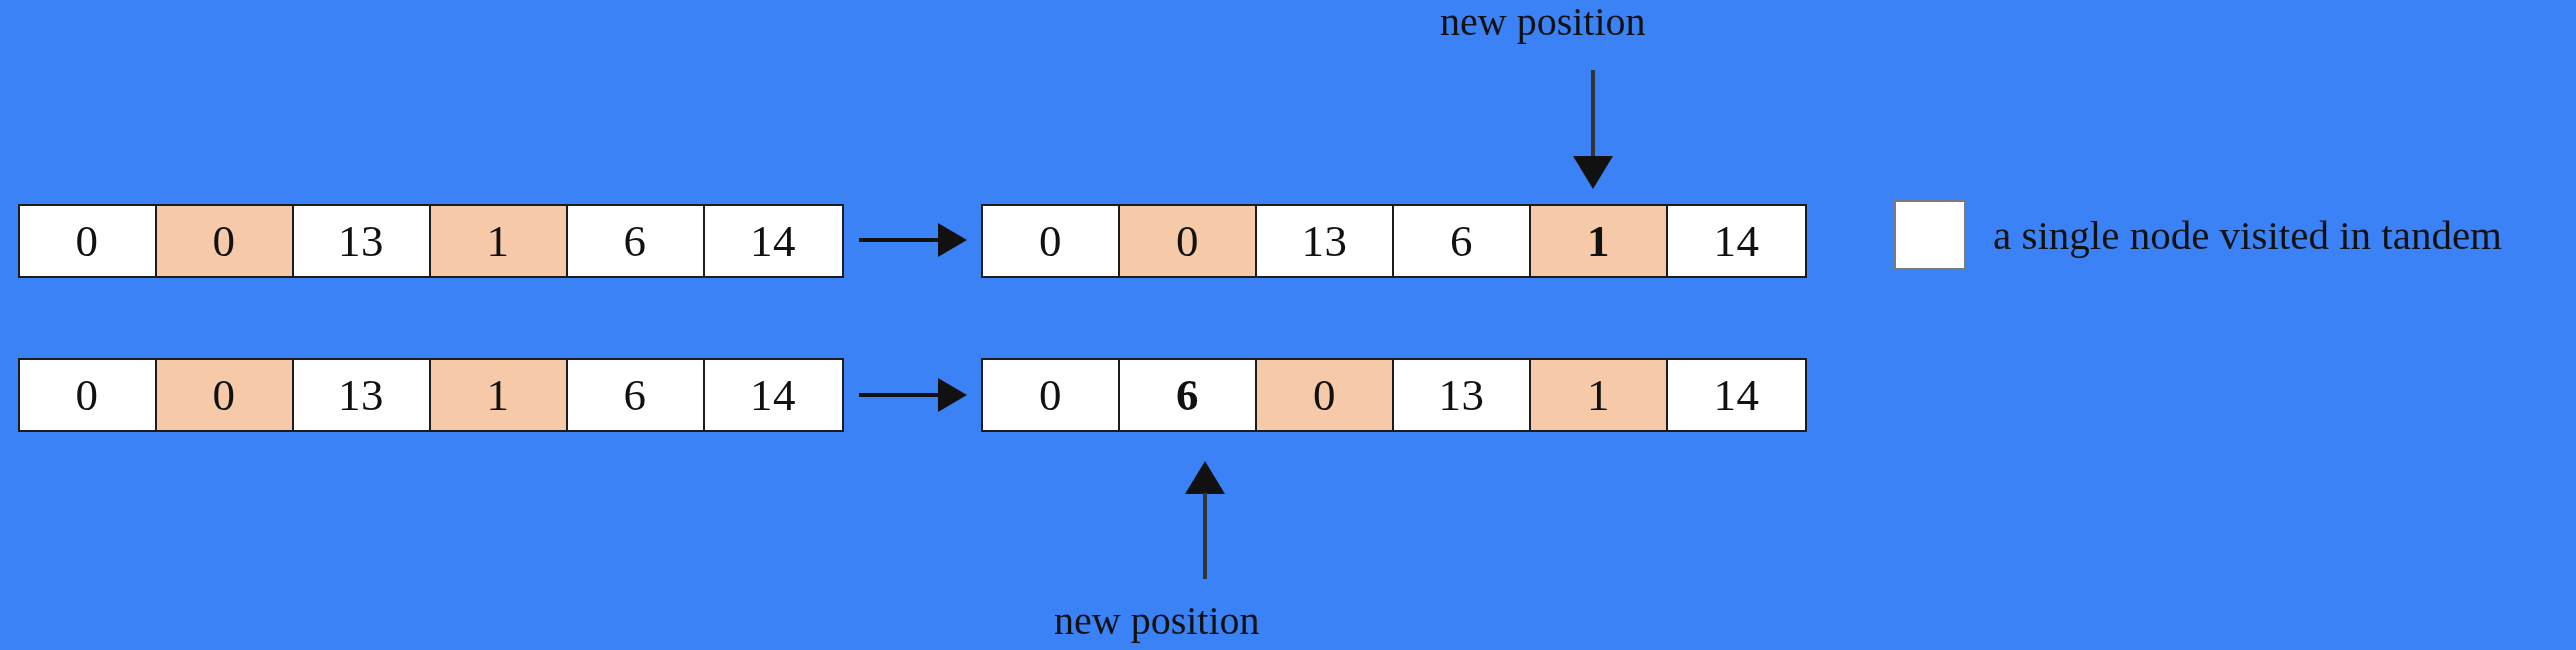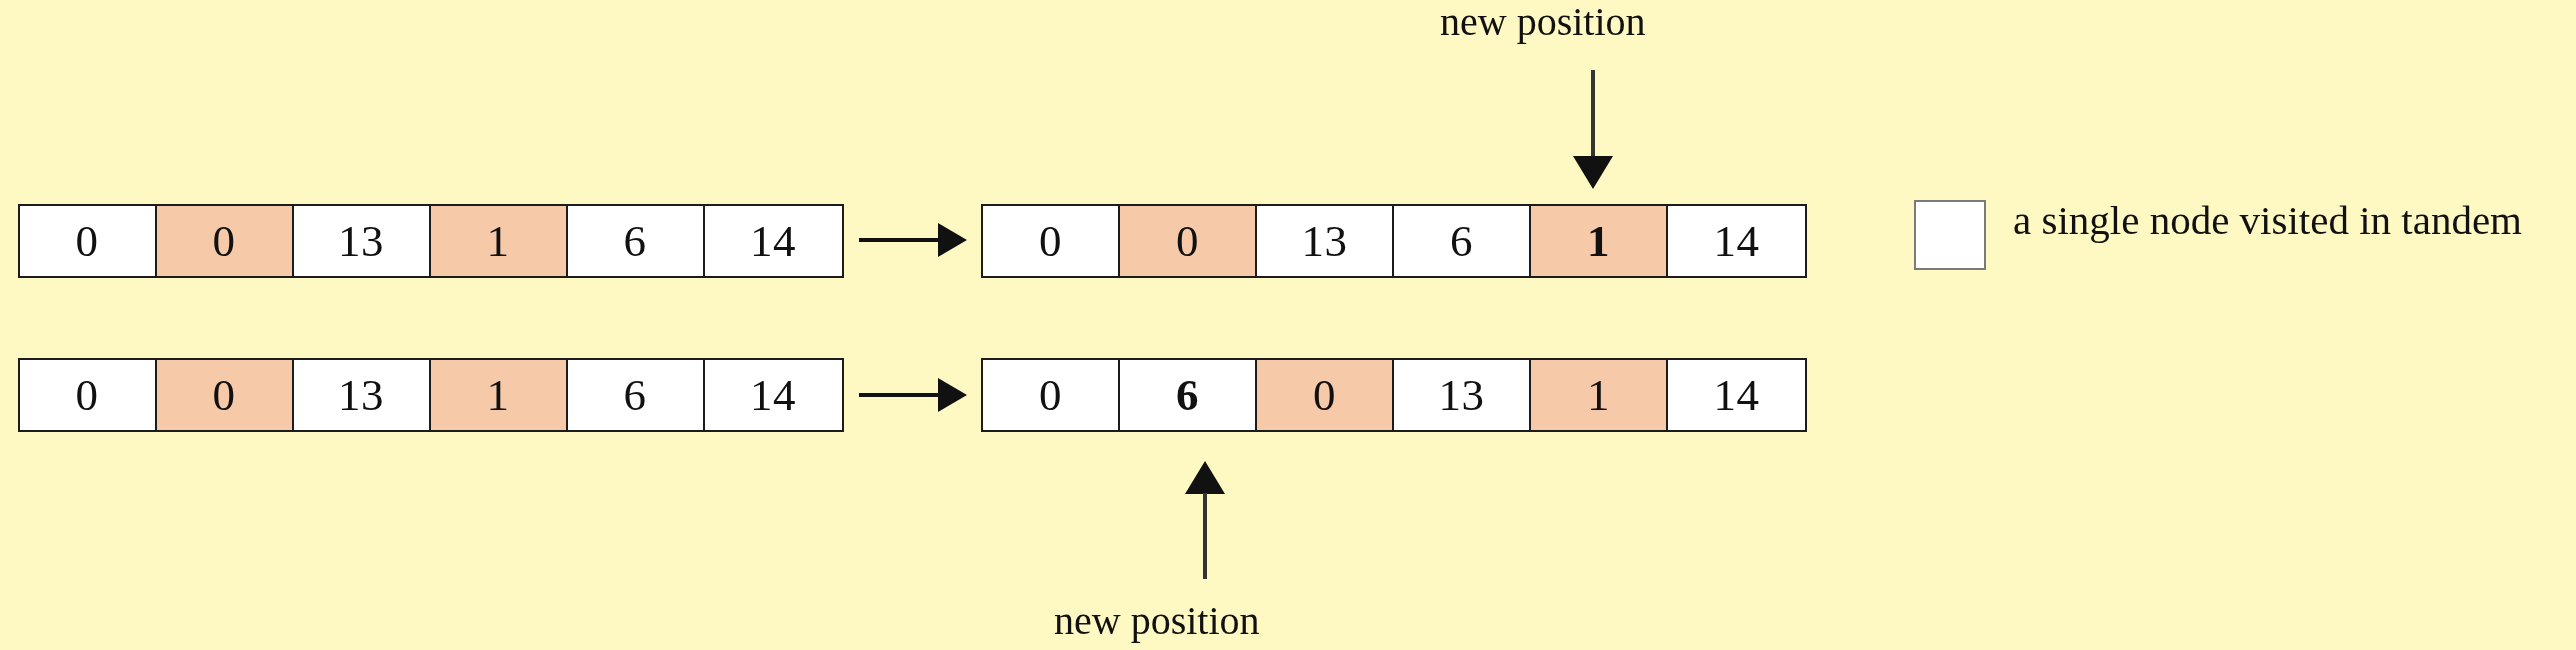--- a/index.html
+++ b/index.html
@@ -9,21 +9,21 @@
   }
   body {
     font-family: "Liberation Serif", "DejaVu Serif", serif;
     color: #1a1a1a;
   }
 
   #stage {
     position: relative;
     width: 2576px;
     height: 651px;
-    background: #fef9c3;
+    background: #3b82f6;
     overflow: hidden;
   }
 
   
   .array {
     position: absolute;
     display: flex;
     box-sizing: border-box;
     border: 2.4px solid #1c1c1c;
     background: #ffffff;
@@ -97,22 +97,21 @@
     font-size: 40px;
     line-height: 1;
     color: #111111;
     white-space: nowrap;
   }
 
   
   .legend-row {
     position: absolute;
     display: flex;
-    align-items: flex-start;
-    margin-left: 20px;
+    align-items: center;
   }
   .legend-swatch {
     box-sizing: border-box;
     width: 72px;
     height: 70px;
     border: 2.4px solid #7a7a7a;
     background: #ffffff;
     flex: 0 0 auto;
   }
   .legend-swatch.tour { background: #f6caa8; }

